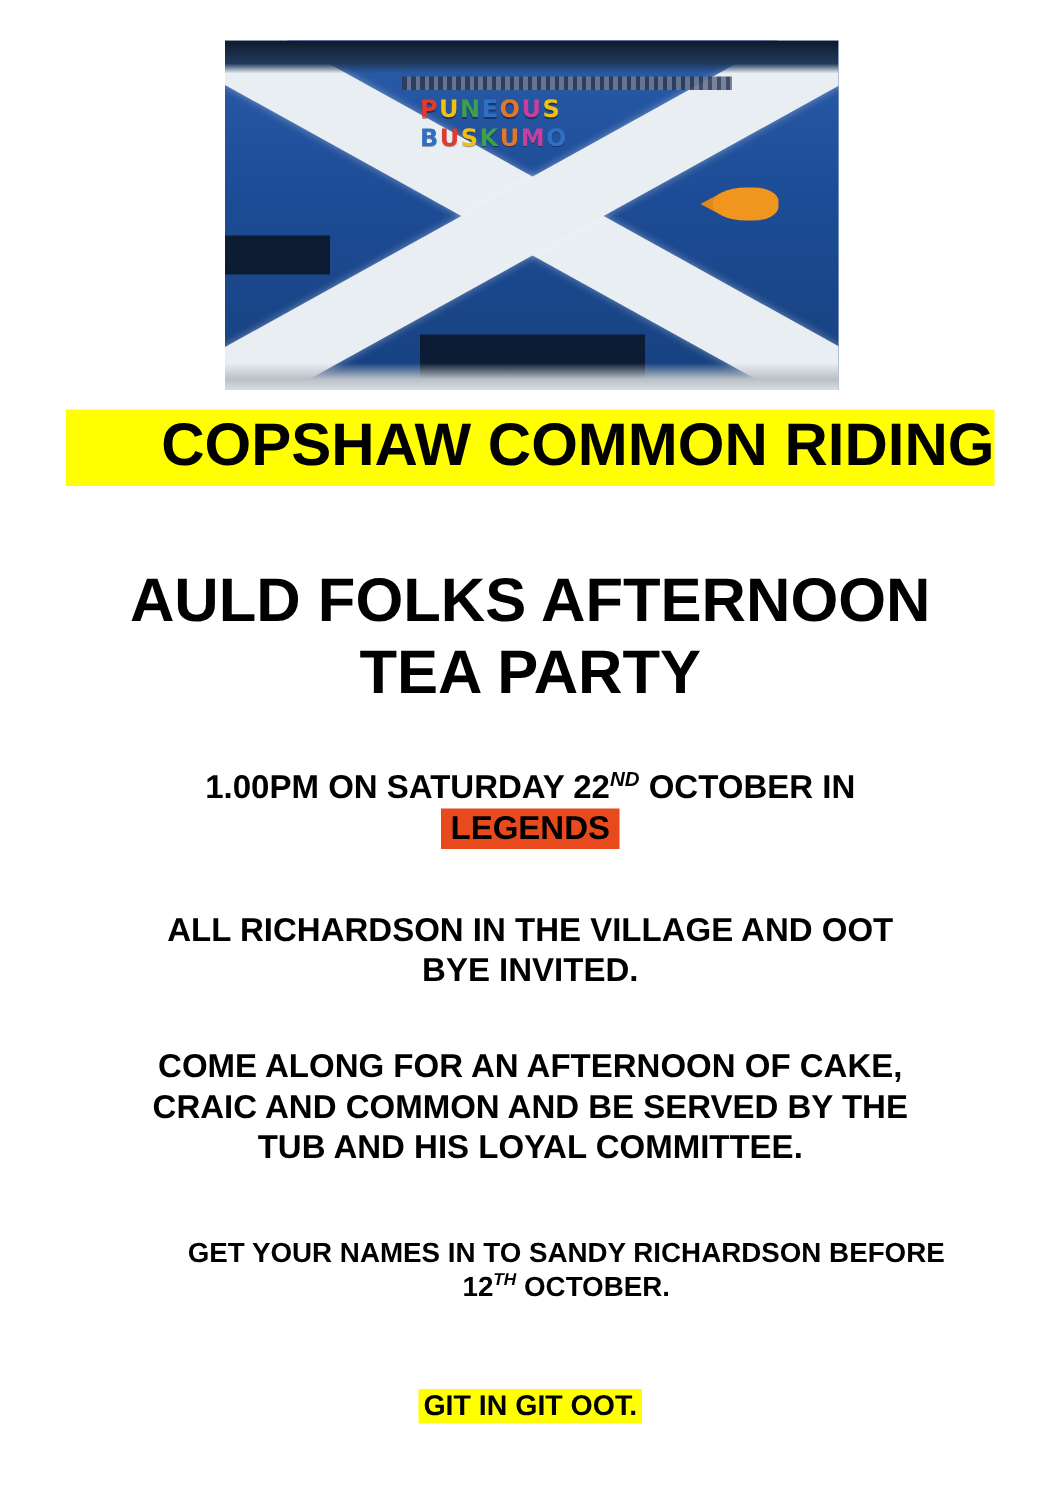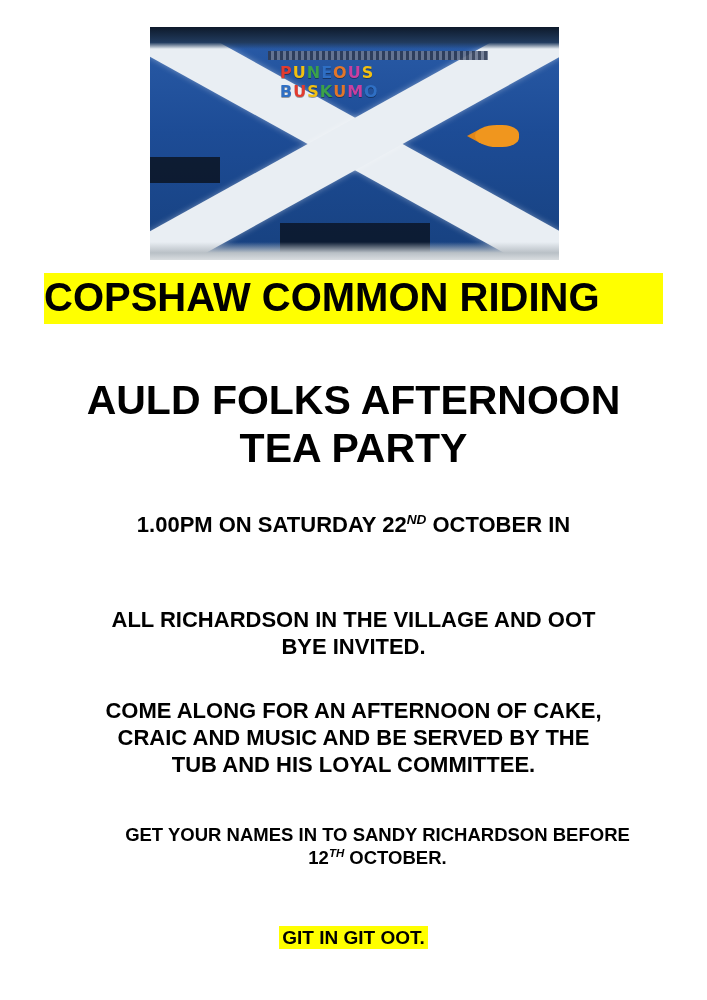--- a/index.html
+++ b/index.html
@@ -141,21 +141,21 @@
     border-right: 13px solid #e2871a;
   }
 
   
   .title-highlight {
     position: absolute;
     left: 44px;
     top: 273px;
     width: 619px;
     background: #ffff00;
-    text-align: left;
+    text-align: right;
     padding: 3px 0 6px 0;
     box-sizing: border-box;
   }
   .title-highlight .txt {
     font-size: 40px;
     font-weight: bold;
     letter-spacing: 0px;
     line-height: 1.05;
     white-space: nowrap;
   }
@@ -255,30 +255,31 @@
     <div class="txt">COPSHAW COMMON RIDING</div>
   </div>
 
   <div class="headline">
     <div>AULD FOLKS AFTERNOON</div>
     <div>TEA PARTY</div>
   </div>
 
   <div class="block b-when">
     <div><span>1.00PM ON SATURDAY 22</span><sup>ND</sup><span> OCTOBER IN</span></div>
+    <div><span class="venue-highlight">LEGENDS</span></div>
   </div>
 
   <div class="block b-invite">
     <div>ALL RICHARDSON IN THE VILLAGE AND OOT</div>
     <div>BYE INVITED.</div>
   </div>
 
   <div class="block b-come">
     <div>COME ALONG FOR AN AFTERNOON OF CAKE,</div>
-    <div>CRAIC AND MUSIC AND BE SERVED BY THE</div>
+    <div>CRAIC AND COMMON AND BE SERVED BY THE</div>
     <div>TUB AND HIS LOYAL COMMITTEE.</div>
   </div>
 
   <div class="block b-names">
     <div>GET YOUR NAMES IN TO SANDY RICHARDSON BEFORE</div>
     <div><span>12</span><sup>TH</sup><span> OCTOBER.</span></div>
   </div>
 
   <div class="block b-git">
     <span class="git-highlight">GIT IN GIT OOT.</span>

